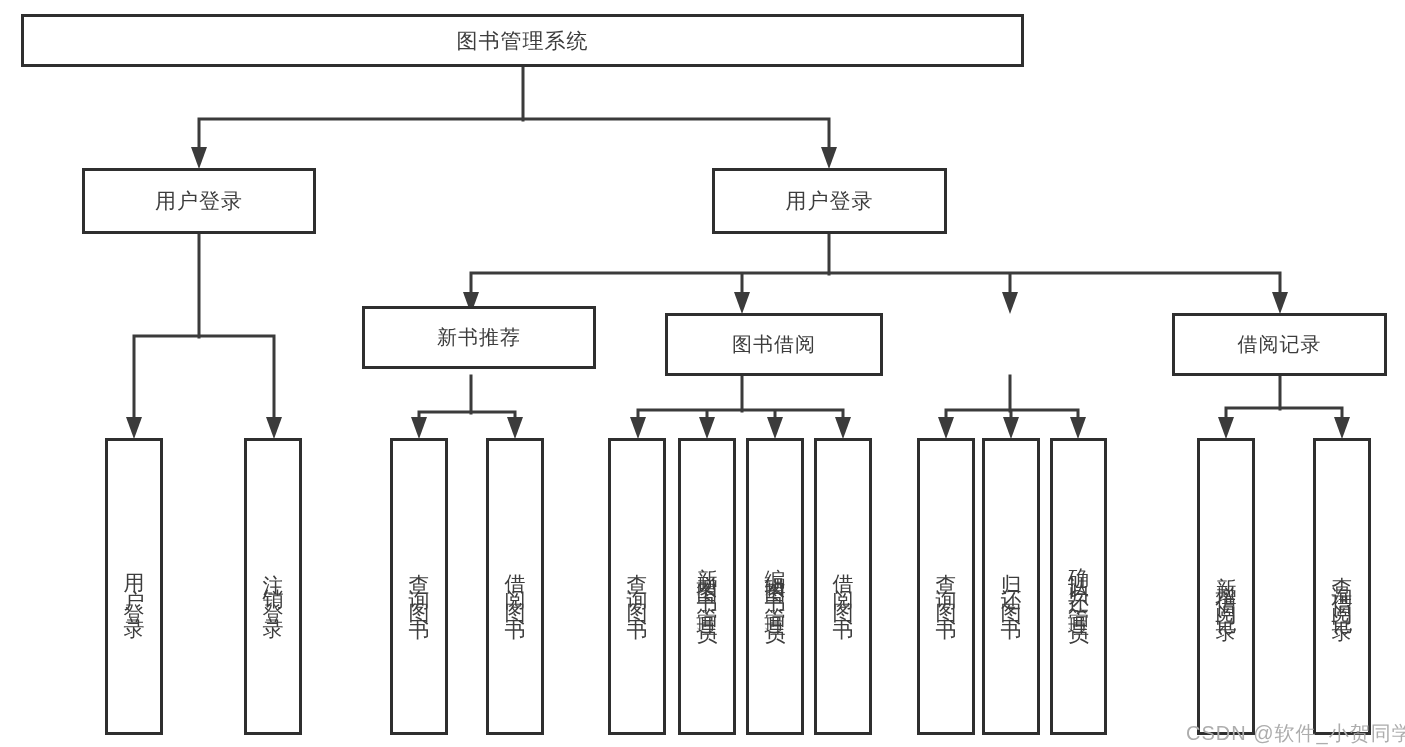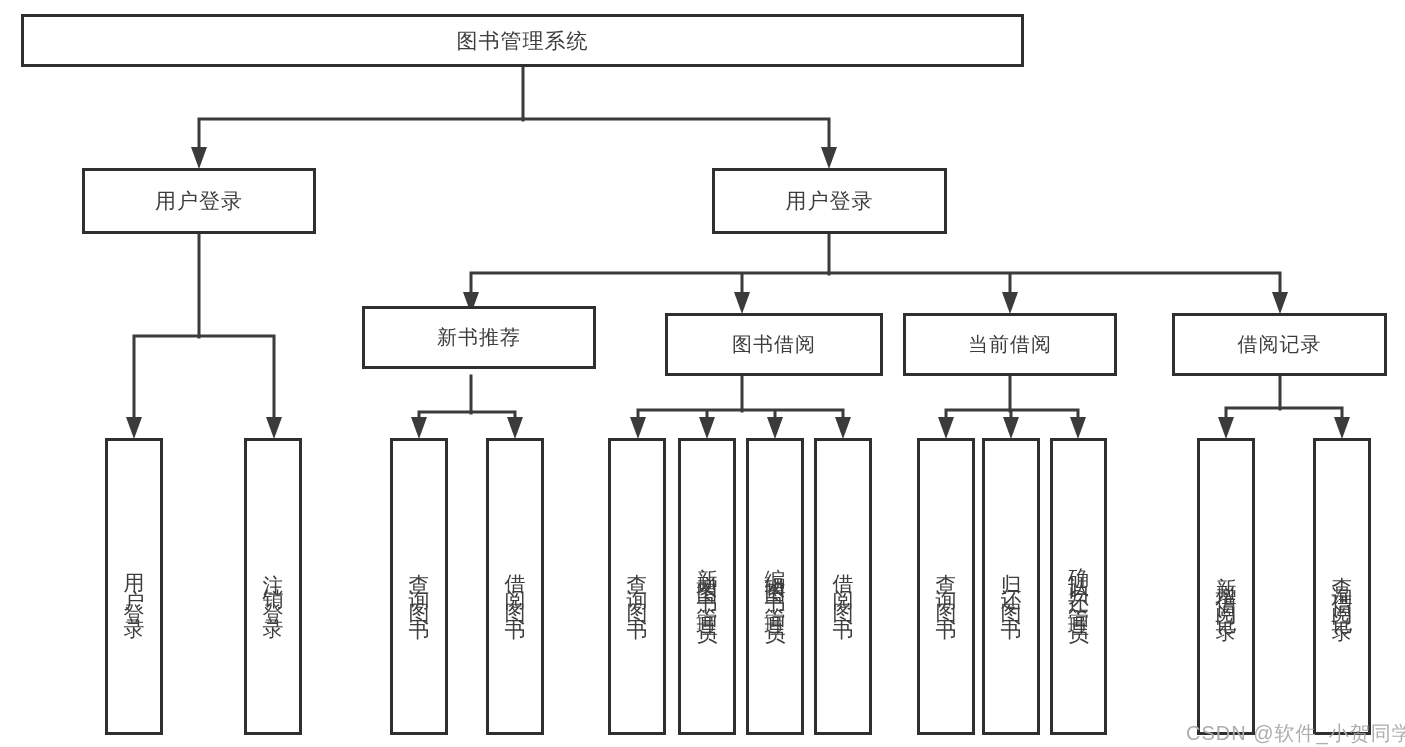--- a/index.html
+++ b/index.html
@@ -114,23 +114,20 @@
   <div class="node l2-node" style="left:712px;top:168px;width:235px;">
     <span class="lbl">用户登录</span>
   </div>
 
   <div class="node l3-node" style="left:362px;top:306px;width:234px;">
     <span class="lbl">新书推荐</span>
   </div>
   <div class="node l3-node" style="left:665px;top:313px;width:218px;">
     <span class="lbl">图书借阅</span>
   </div>
-  <div class="node l3-node" style="left:903px;top:313px;width:214px;">
-    <span class="lbl">当前借阅</span>
-  </div>
   <div class="node l3-node" style="left:1172px;top:313px;width:215px;">
     <span class="lbl">借阅记录</span>
   </div>
 
   <div class="node leaf-node ls-s" style="left:105px;">
     <span class="lbl">用户登录</span>
   </div>
   <div class="node leaf-node ls-s" style="left:244px;">
     <span class="lbl">注销登录</span>
   </div>

